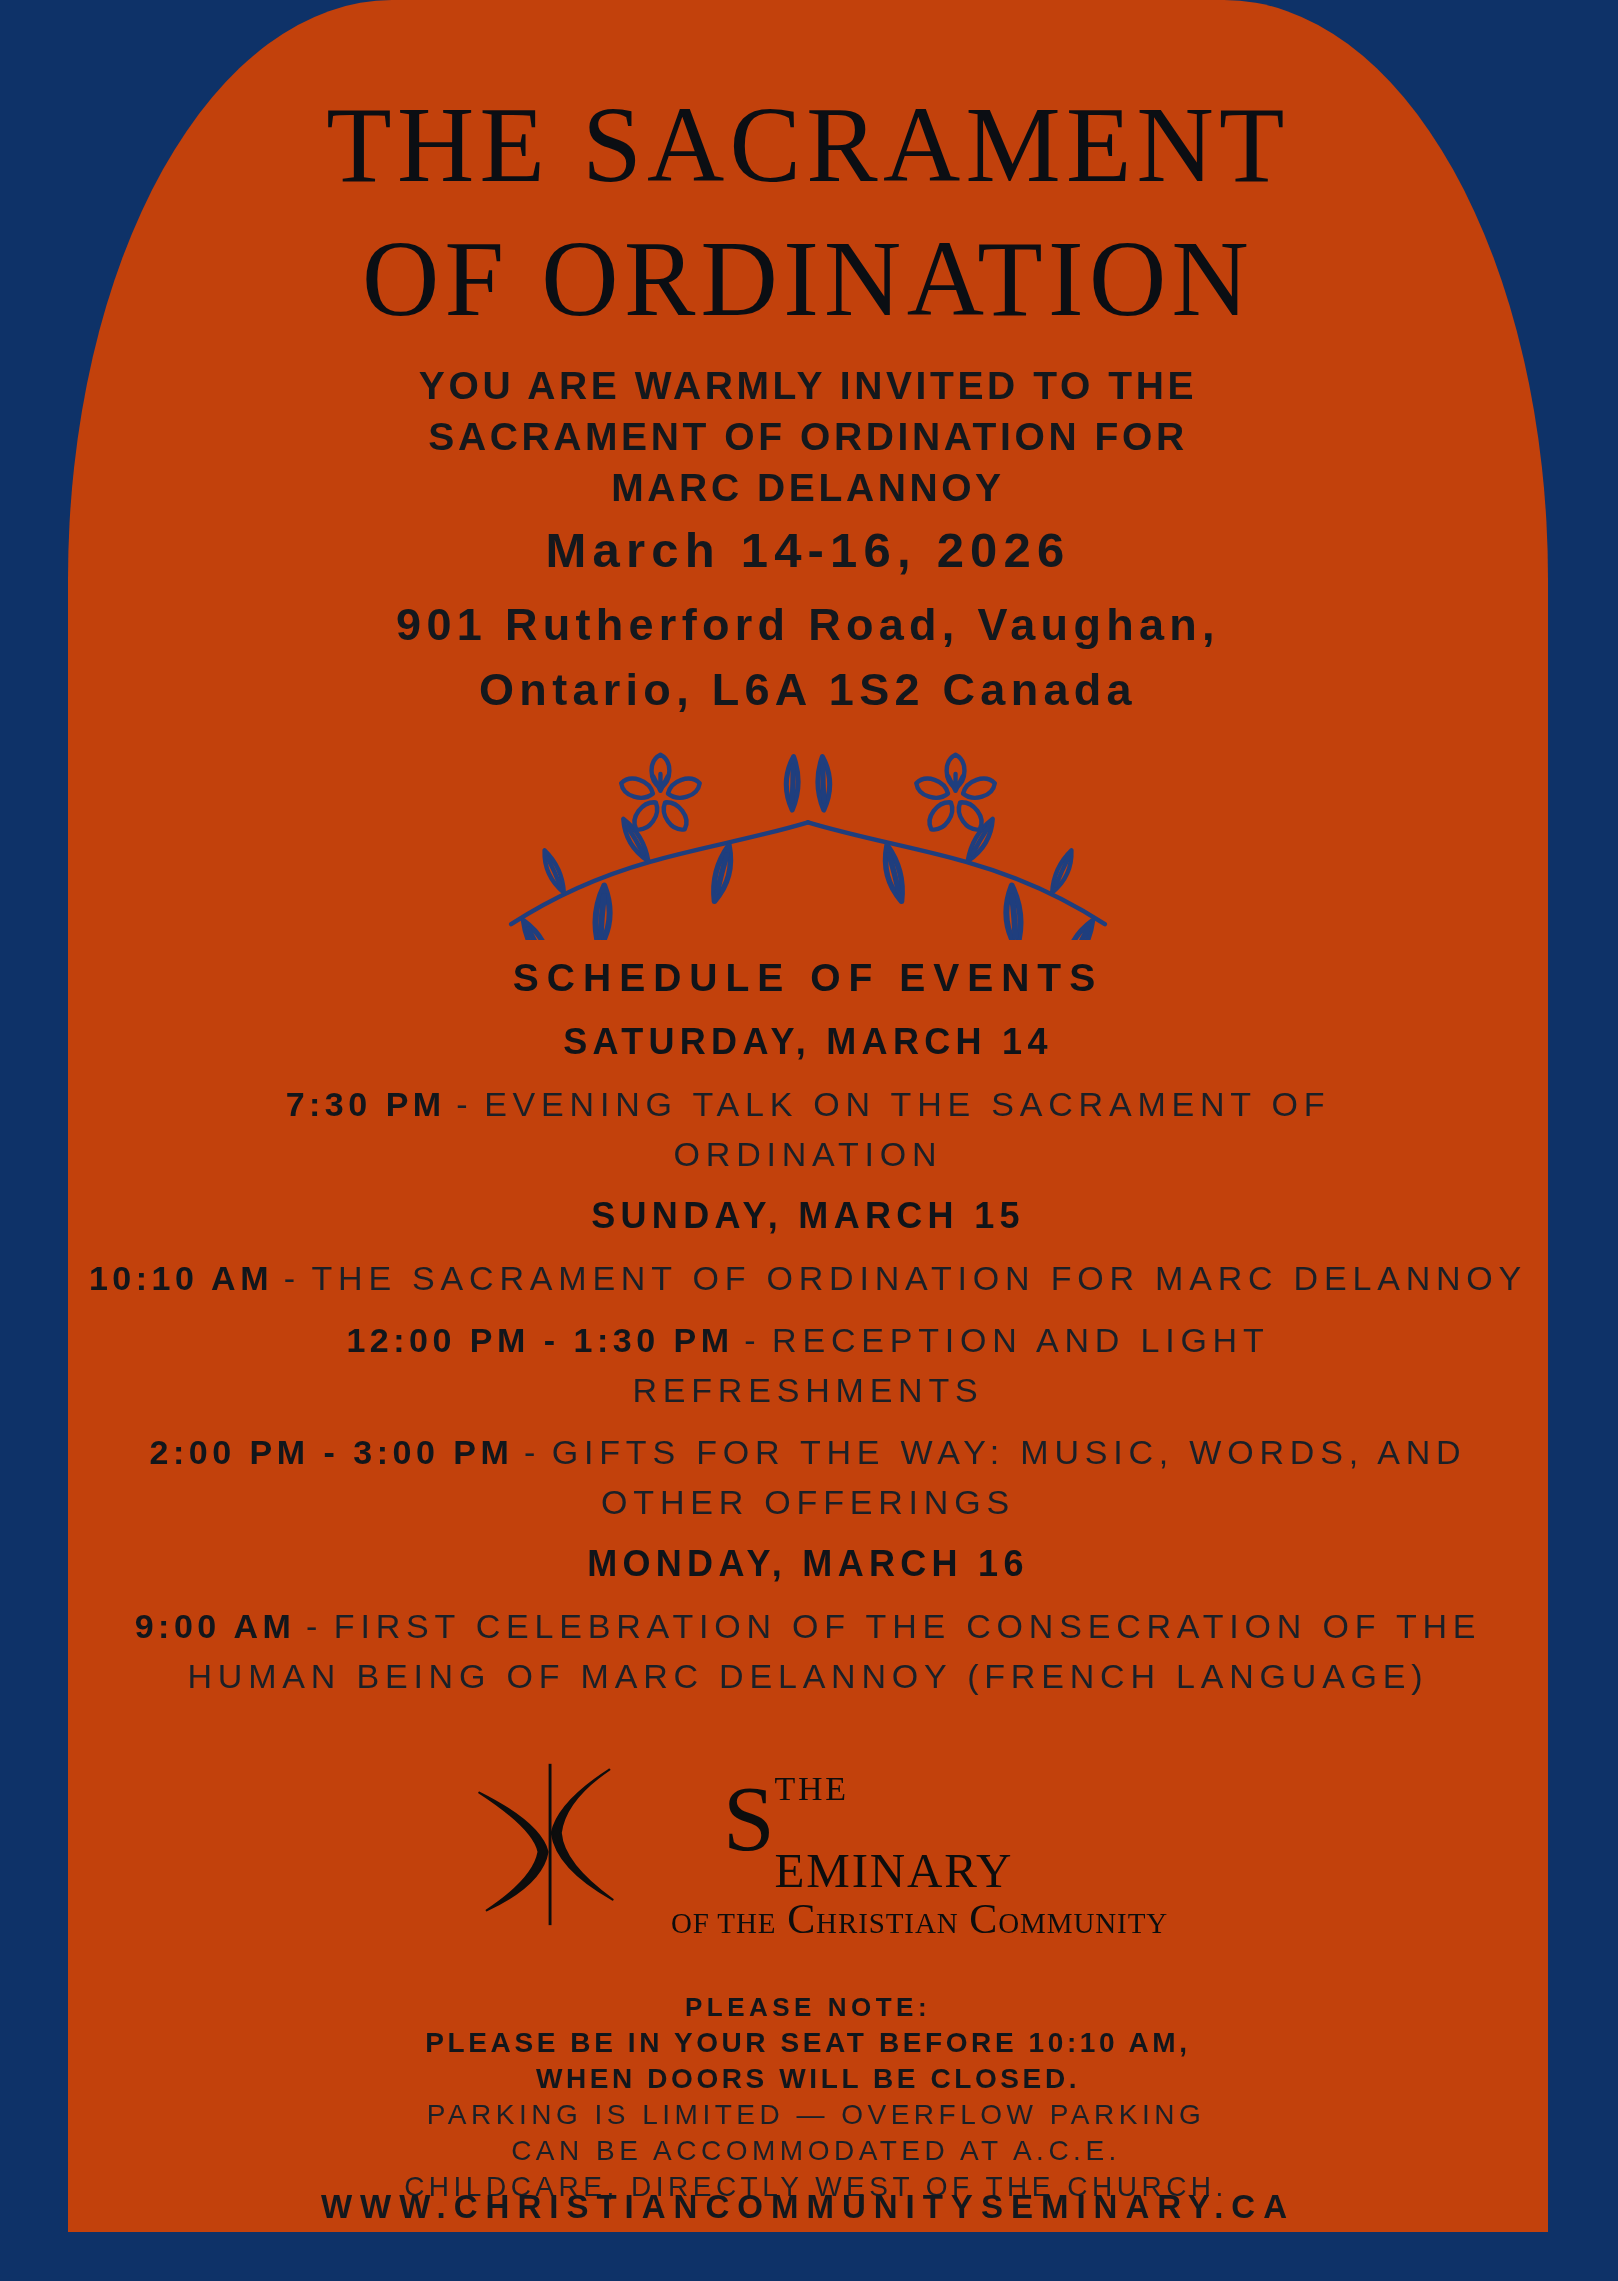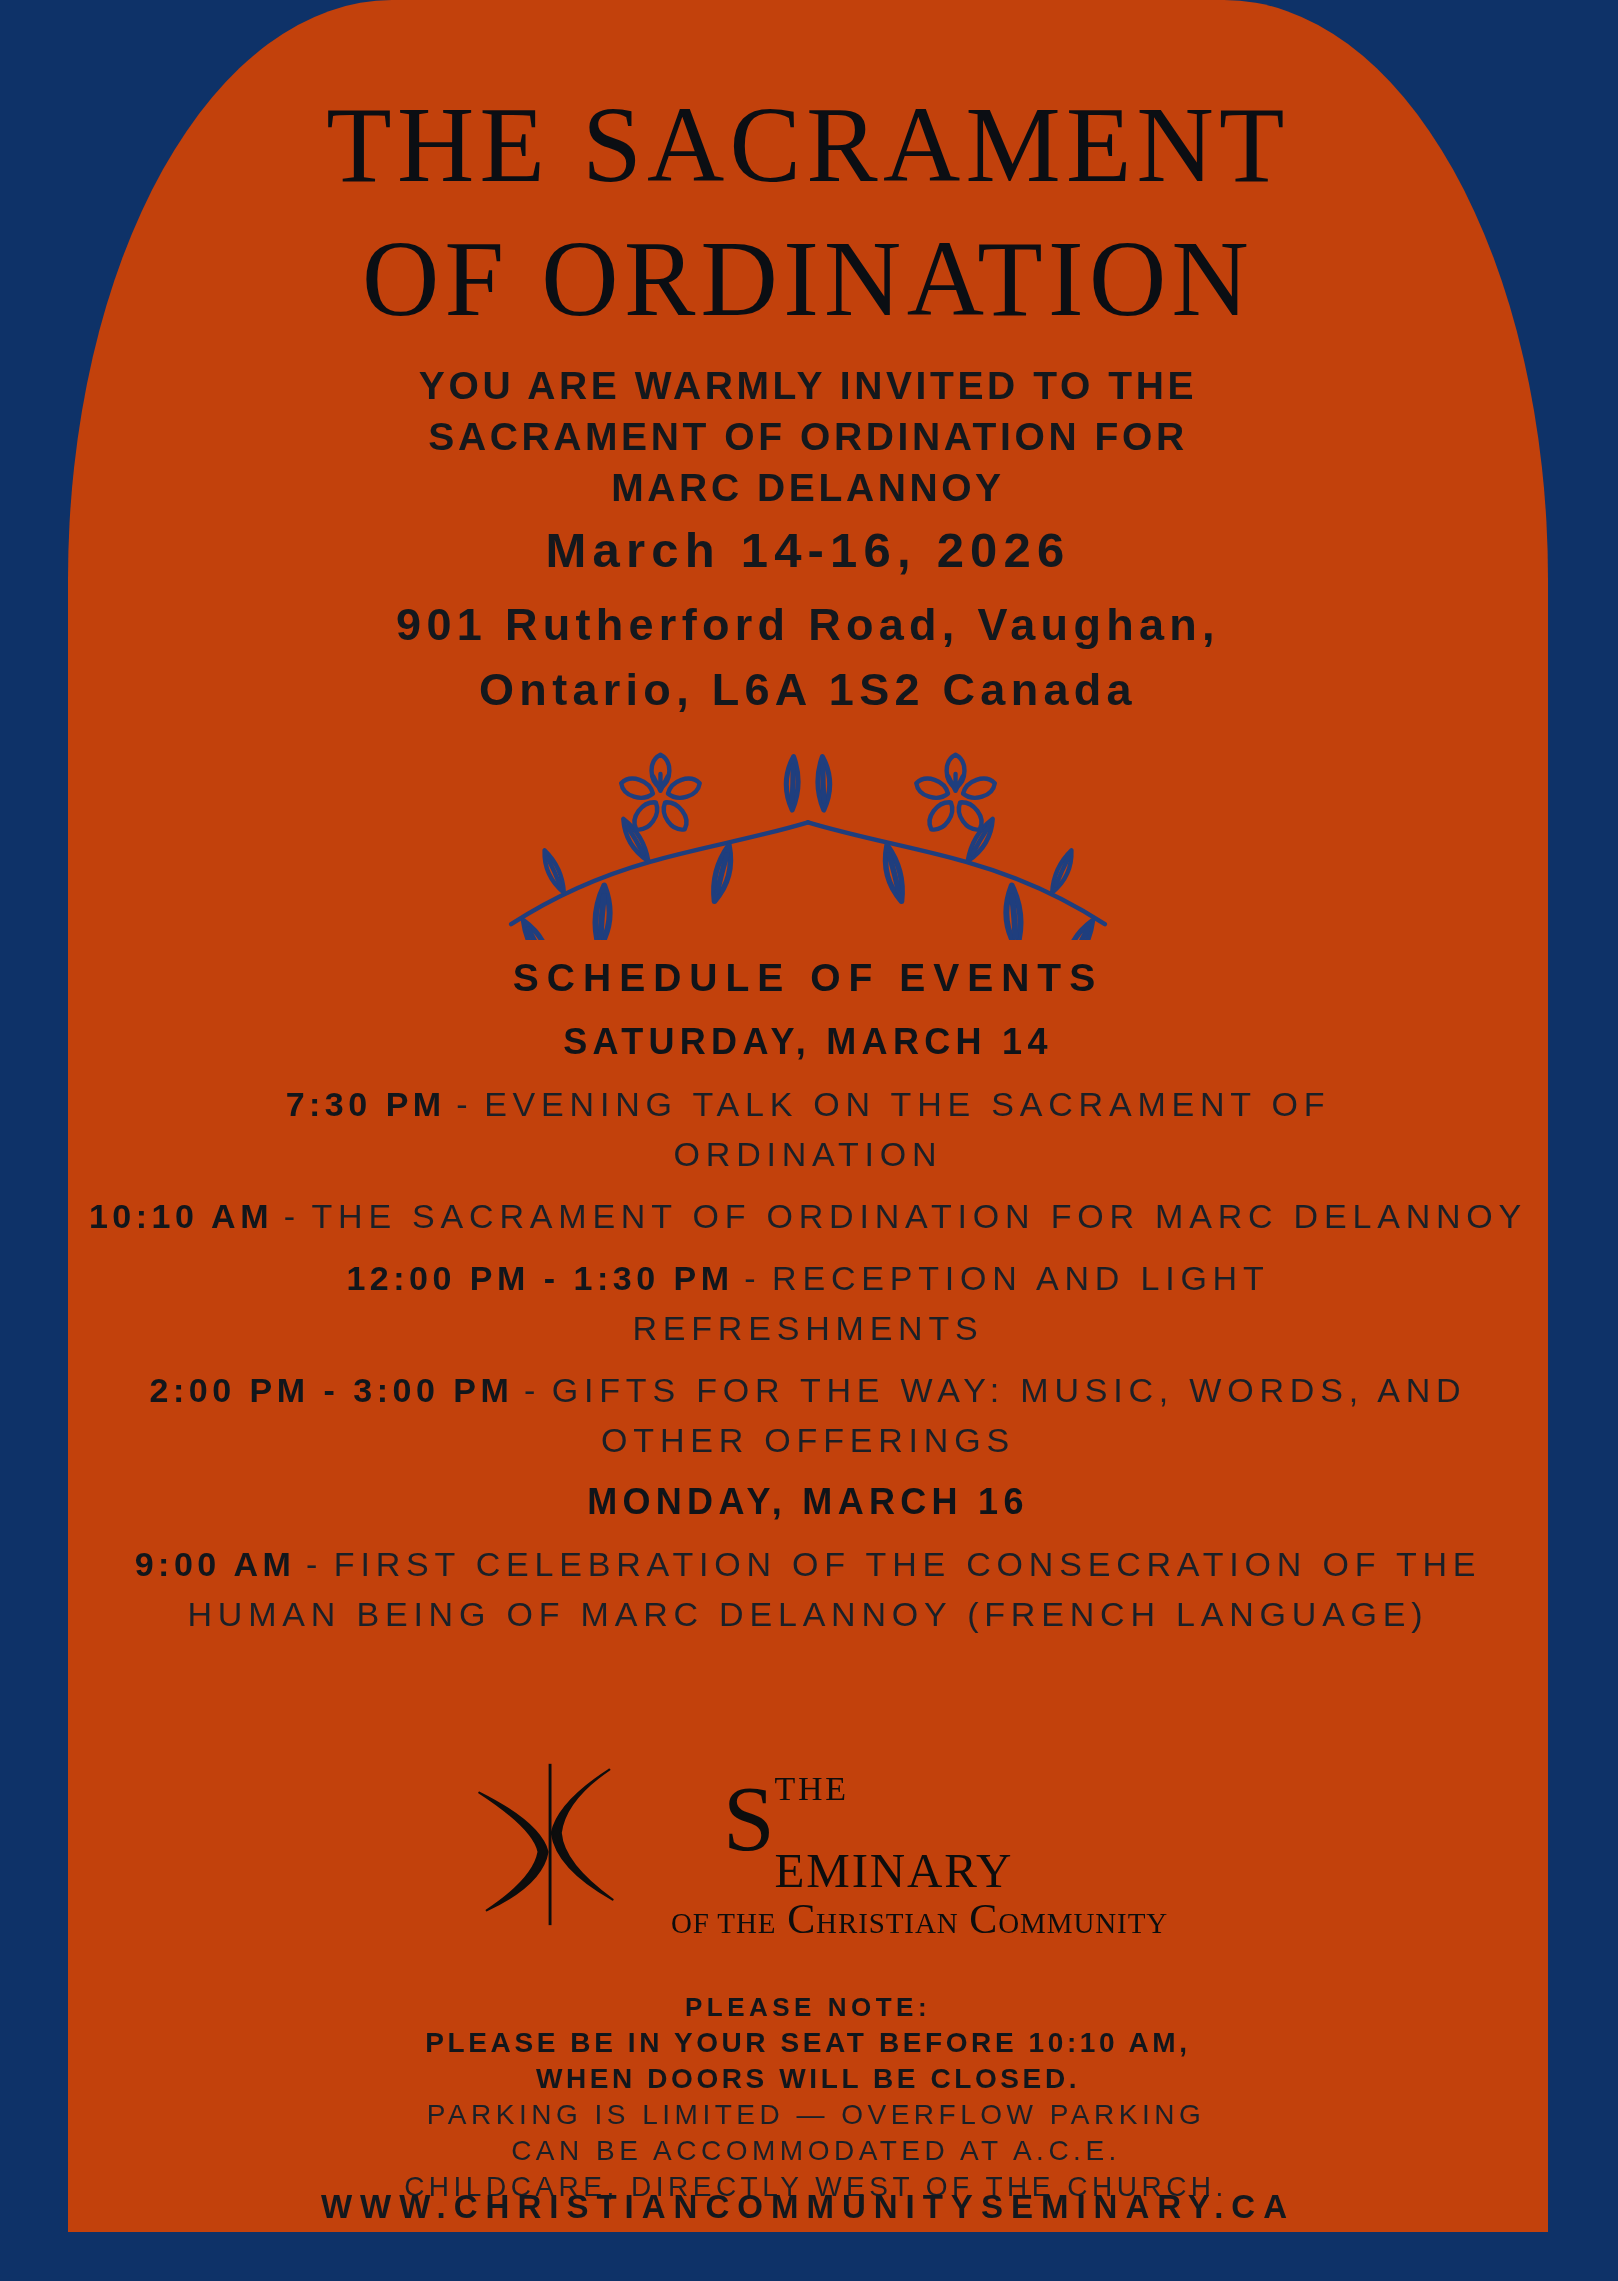--- a/index.html
+++ b/index.html
@@ -124,20 +124,21 @@
   </div>
 
   <div class="blk schedule">
     <p class="sched-heading">SCHEDULE OF EVENTS</p>
 
     <p class="day">SATURDAY, MARCH 14</p>
     <p class="event w1">
       <span class="time">7:30 PM</span><span class="sep">-</span><span>EVENING TALK ON THE SACRAMENT OF ORDINATION</span>
     </p>
 
+    <p class="day">SUNDAY, MARCH 15</p>
     <p class="event w2">
       <span class="time">10:10 AM</span><span class="sep">-</span><span>THE SACRAMENT OF ORDINATION FOR MARC DELANNOY</span>
     </p>
     <p class="event w3">
       <span class="time">12:00 PM - 1:30 PM</span><span class="sep">-</span><span>RECEPTION AND LIGHT REFRESHMENTS</span>
     </p>
     <p class="event w4">
       <span class="time">2:00 PM - 3:00 PM</span><span class="sep">-</span><span>GIFTS FOR THE WAY: MUSIC, WORDS, AND OTHER OFFERINGS</span>
     </p>
 

